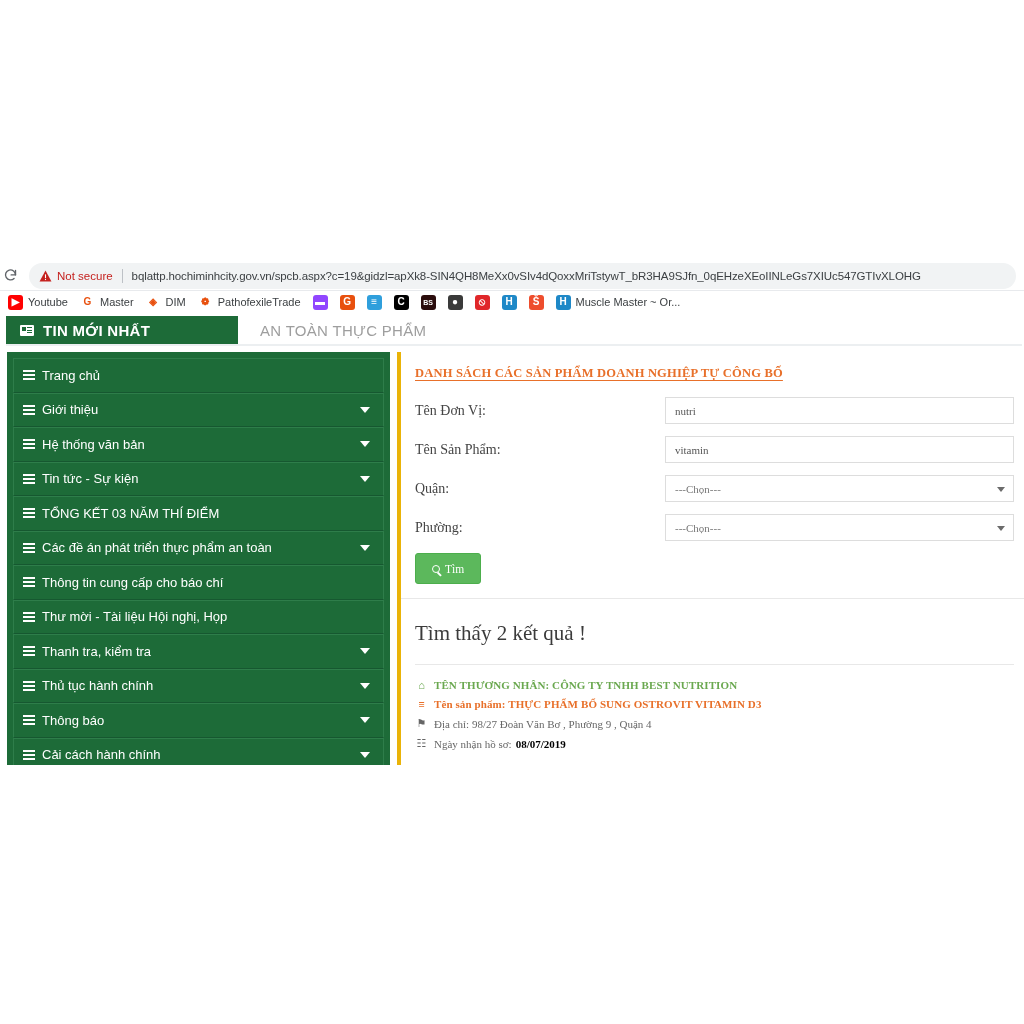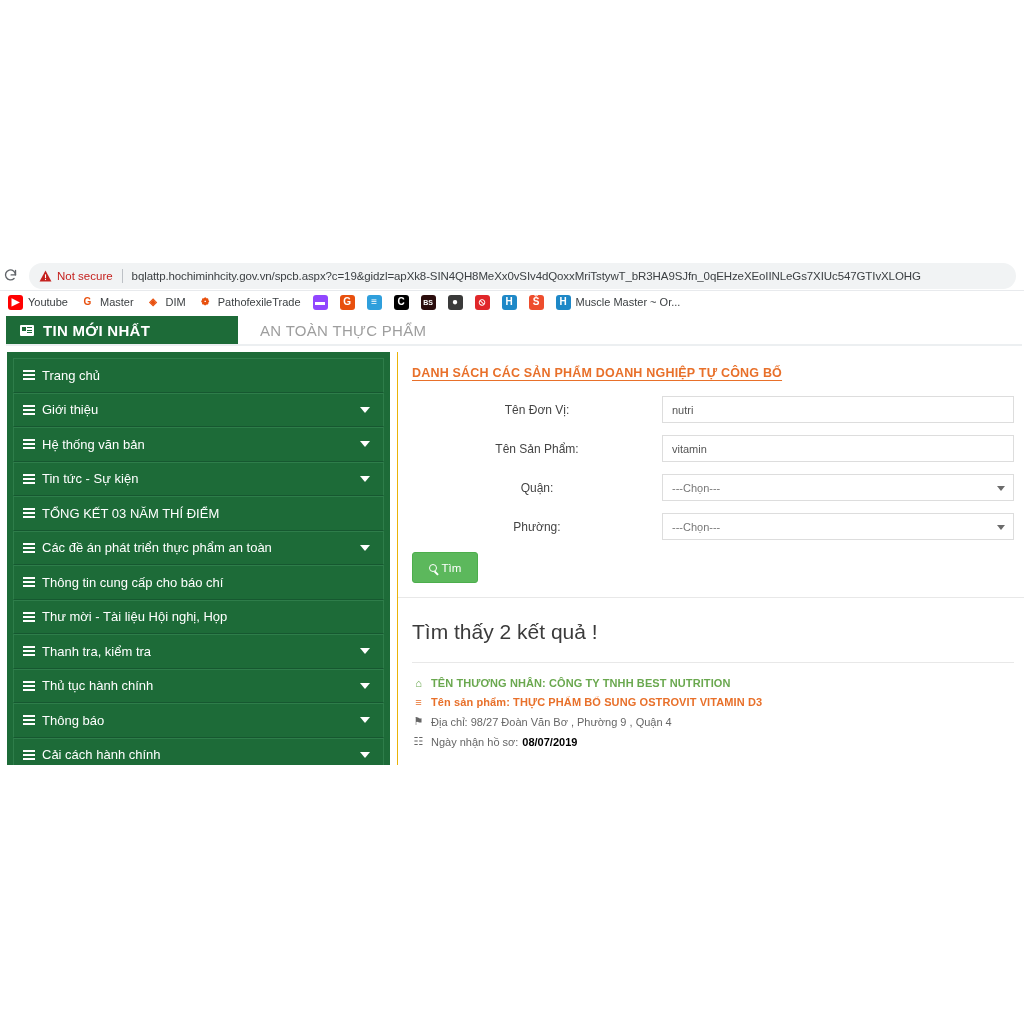--- a/index.html
+++ b/index.html
@@ -232,21 +232,22 @@
     border-top: 6px solid #ffffff;
     margin-right: 3px;
   }
 
   
   #content {
     position: absolute;
     left: 397px; top: 38px;
     width: 627px;
     background: #ffffff;
-    border-left: 1px solid #eab308;
+    border-left: 4px solid #eab308;
+    font-family: Liberation Serif, serif;
   }
 
   #panel-search {
     padding: 8px 6px 14px 10px;
     border-bottom: 1px solid #e8e8e8;
   }
 
   #content-title {
     color: #e8702a;
     font-size: 12.5px;
@@ -259,24 +260,23 @@
   }
 
   .form-row {
     display: flex;
     align-items: center;
     margin-bottom: 12px;
     padding-left: 4px;
   }
   .form-label {
     width: 250px;
-    font-size: 12px;
+    font-size: 14px;
     color: #444444;
     flex: 0 0 auto;
-    text-align: center;
   }
   .form-field {
     flex: 1 1 auto;
     height: 27px;
     border: 1px solid #dddddd;
     background: #ffffff;
     display: flex;
     align-items: center;
     padding: 0 9px;
     font-size: 11px;

